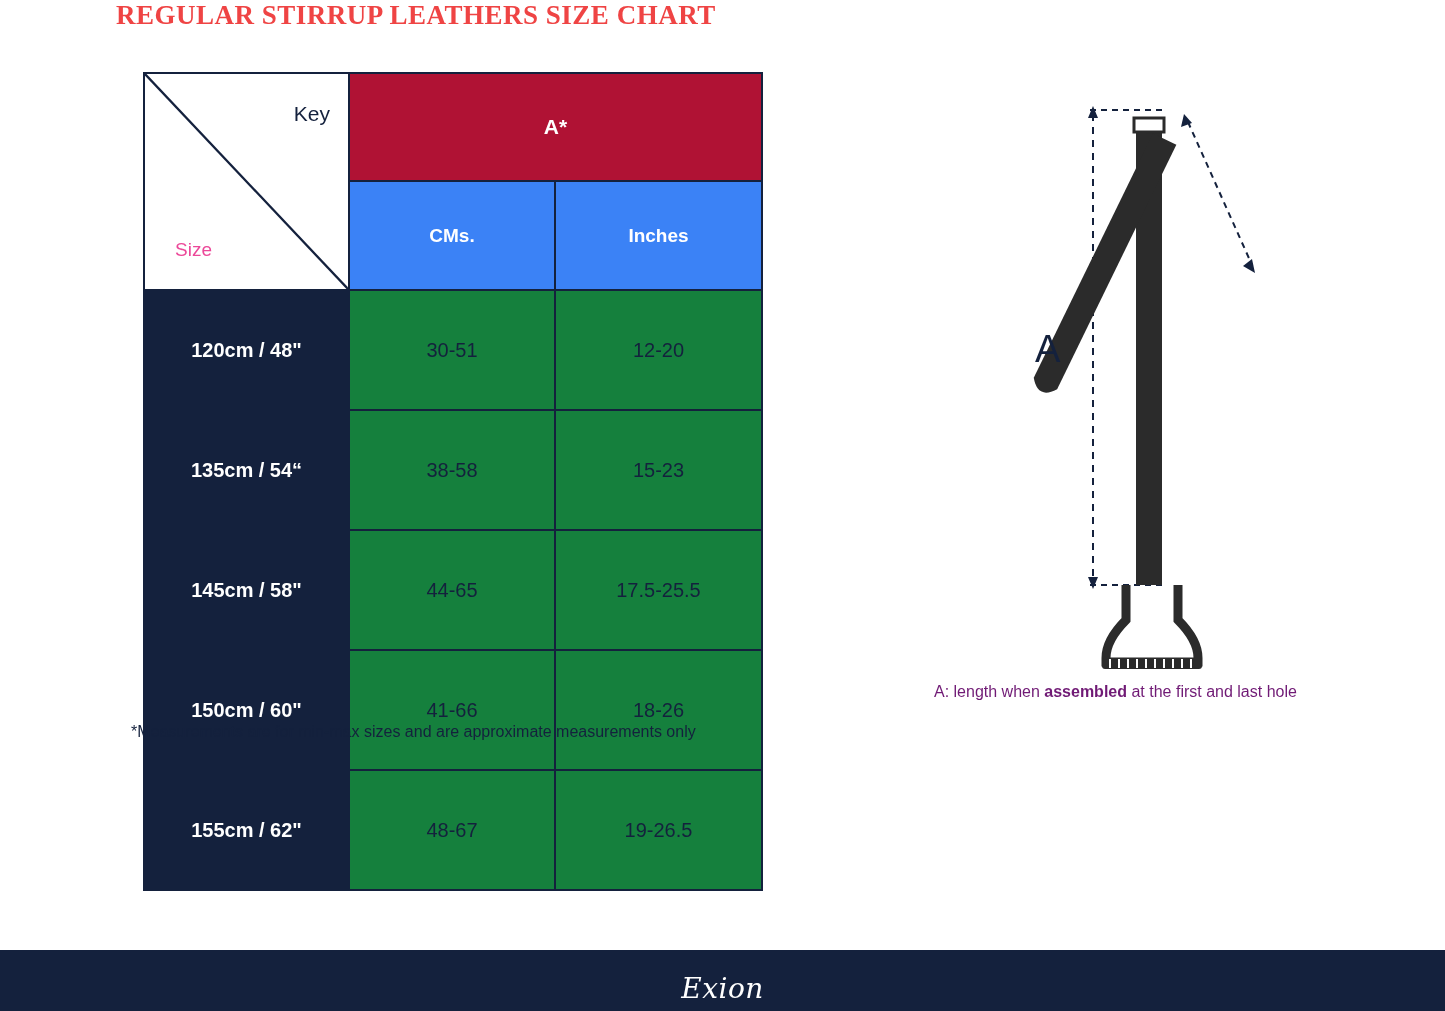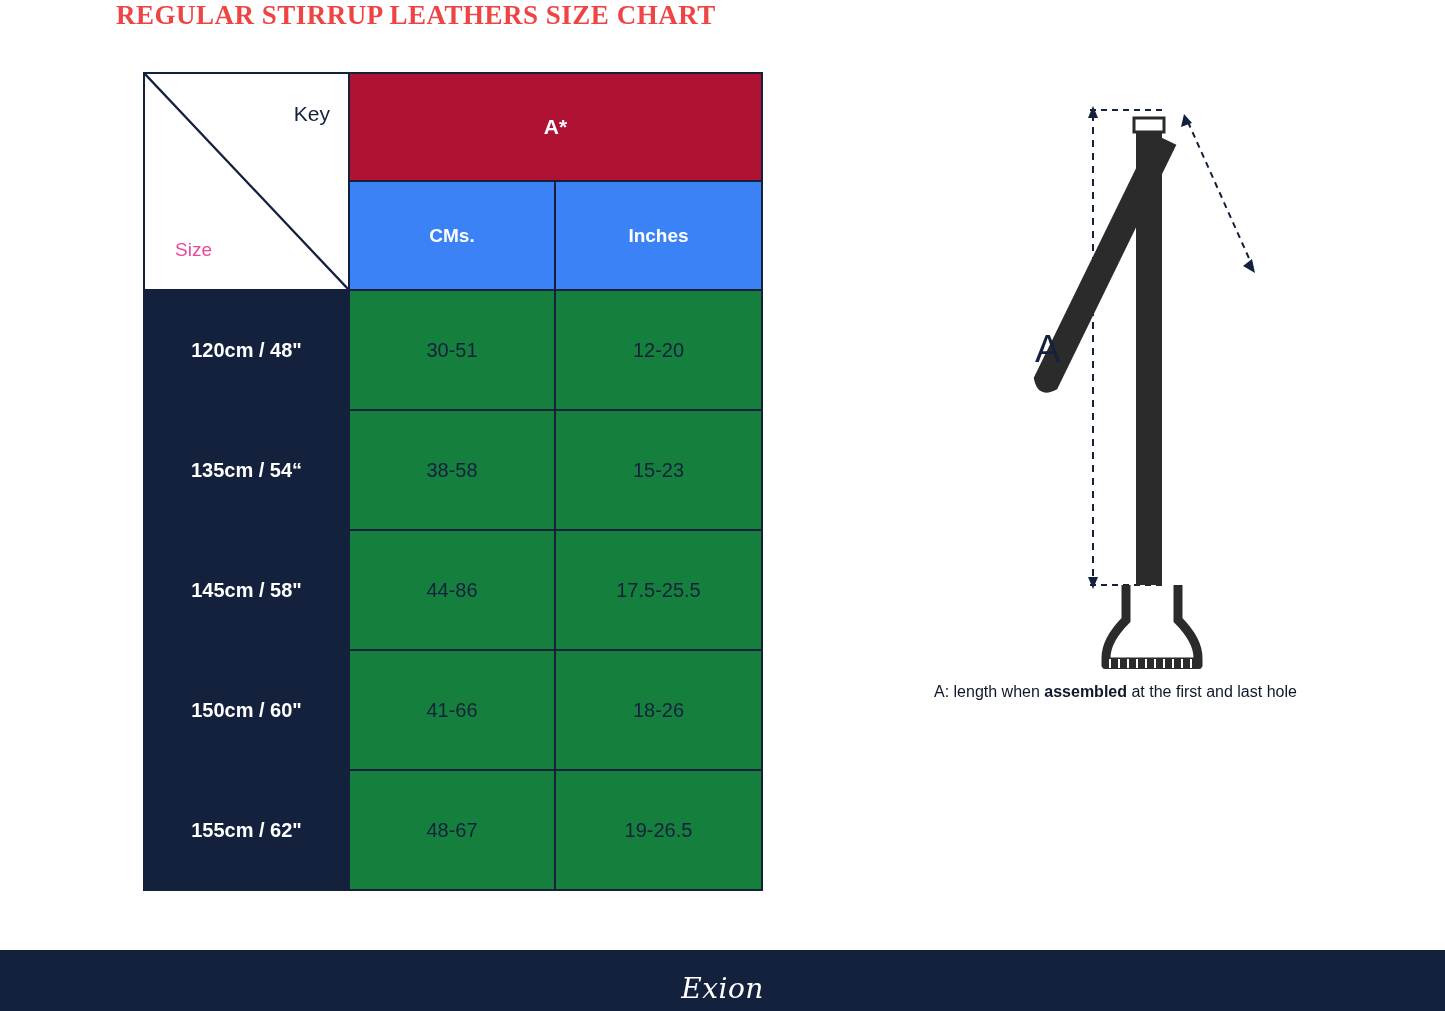--- a/index.html
+++ b/index.html
@@ -134,21 +134,21 @@
     left: 105px;
     top: 248px;
     font-size: 38px;
     color: #14213d;
   }
   .diagram-caption {
     position: absolute;
     left: 934px;
     top: 683px;
     font-size: 16px;
-    color: #0f172a;
+    color: #701a75;
     white-space: nowrap;
   }
   .diagram-caption b { font-weight: bold; }
 
   
   .footer {
     position: absolute;
     left: 0;
     top: 928px;
     width: 1445px;
@@ -204,37 +204,38 @@
           <td class="row-val">30-51</td>
           <td class="row-val">12-20</td>
         </tr>
         <tr>
           <td class="row-size">135cm / 54“</td>
           <td class="row-val">38-58</td>
           <td class="row-val">15-23</td>
         </tr>
         <tr>
           <td class="row-size">145cm / 58"</td>
-          <td class="row-val">44-86</td>
+          <td class="row-val">44-65</td>
           <td class="row-val">17.5-25.5</td>
         </tr>
         <tr>
           <td class="row-size">150cm / 60"</td>
           <td class="row-val">41-66</td>
           <td class="row-val">18-26</td>
         </tr>
         <tr>
           <td class="row-size">155cm / 62"</td>
           <td class="row-val">48-67</td>
           <td class="row-val">19-26.5</td>
         </tr>
       </tbody>
     </table>
   </div>
 
+  <div class="footnote">*Measurements are for min-max sizes and are approximate measurements only</div>
 
   <div class="diagram">
     <svg width="420" height="600" viewBox="0 0 420 600">
 
       <g stroke="#14213d" stroke-width="2" fill="none">
         <line x1="160" y1="30" x2="232" y2="30" stroke-dasharray="6,5"></line>
         <line x1="160" y1="505" x2="232" y2="505" stroke-dasharray="6,5"></line>
         <line x1="163" y1="34" x2="163" y2="501" stroke-dasharray="7,6"></line>
       </g>
       <polygon points="163,26 158,38 168,38" fill="#14213d"></polygon>

